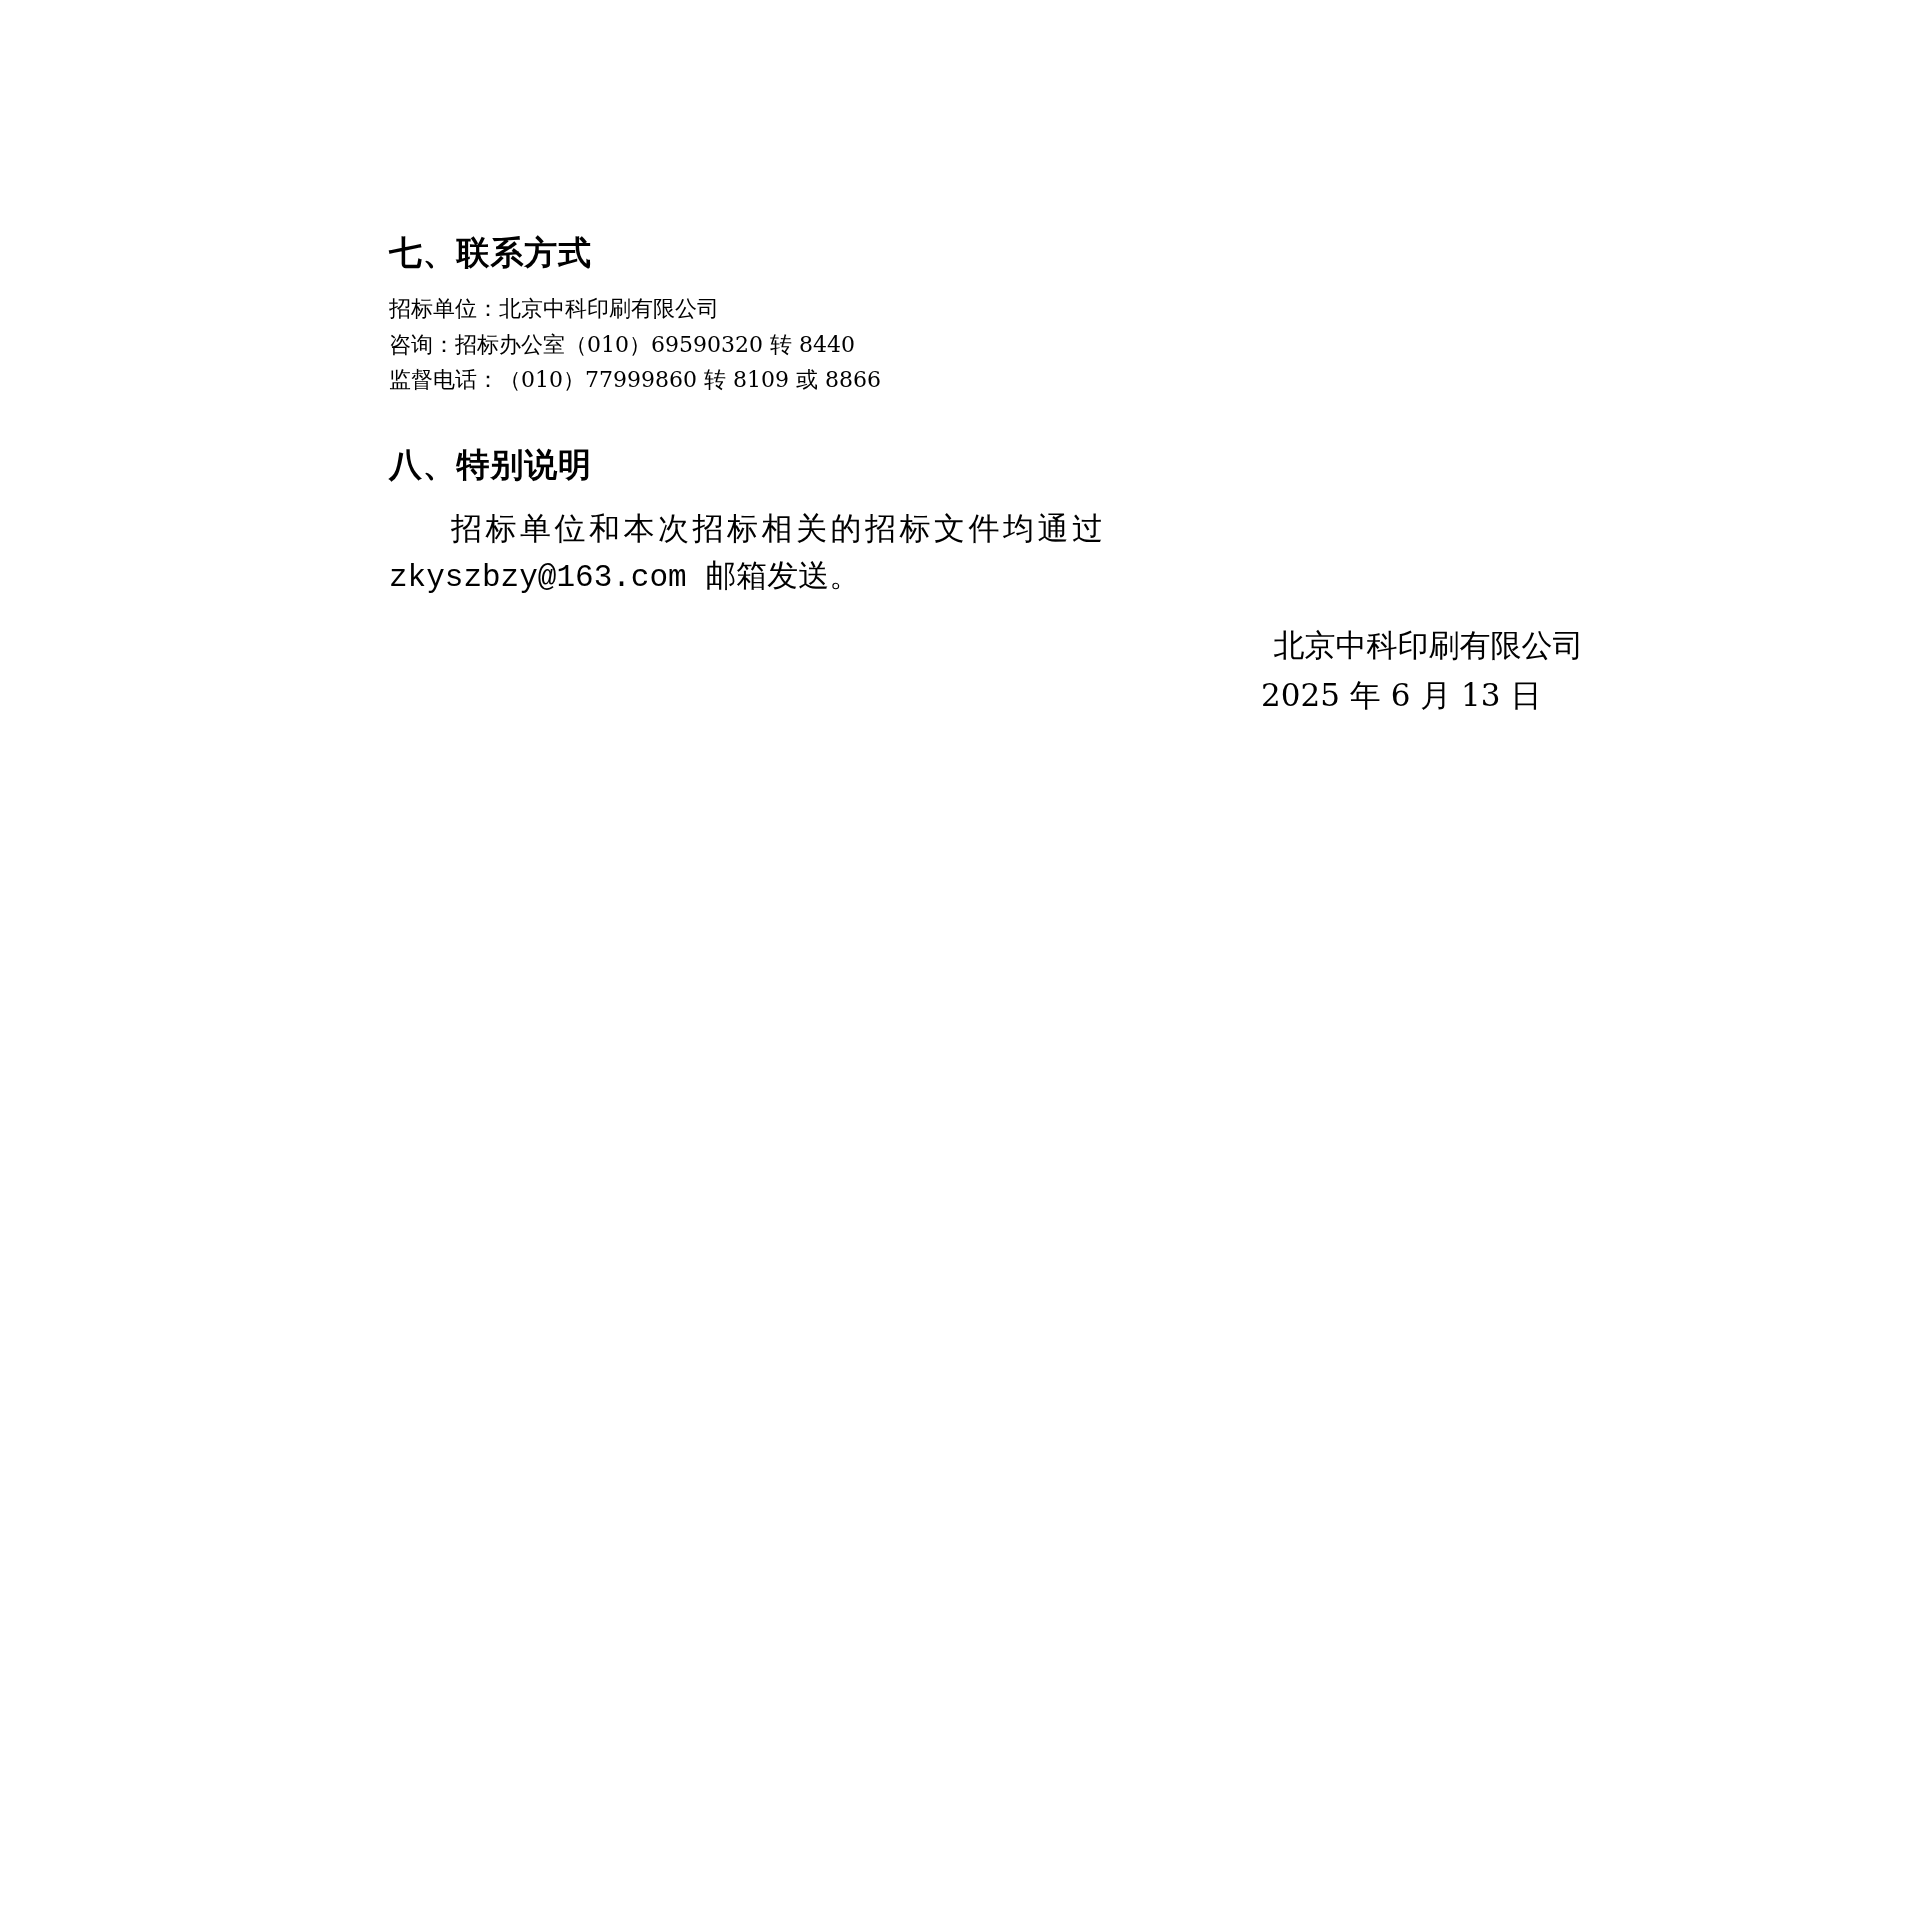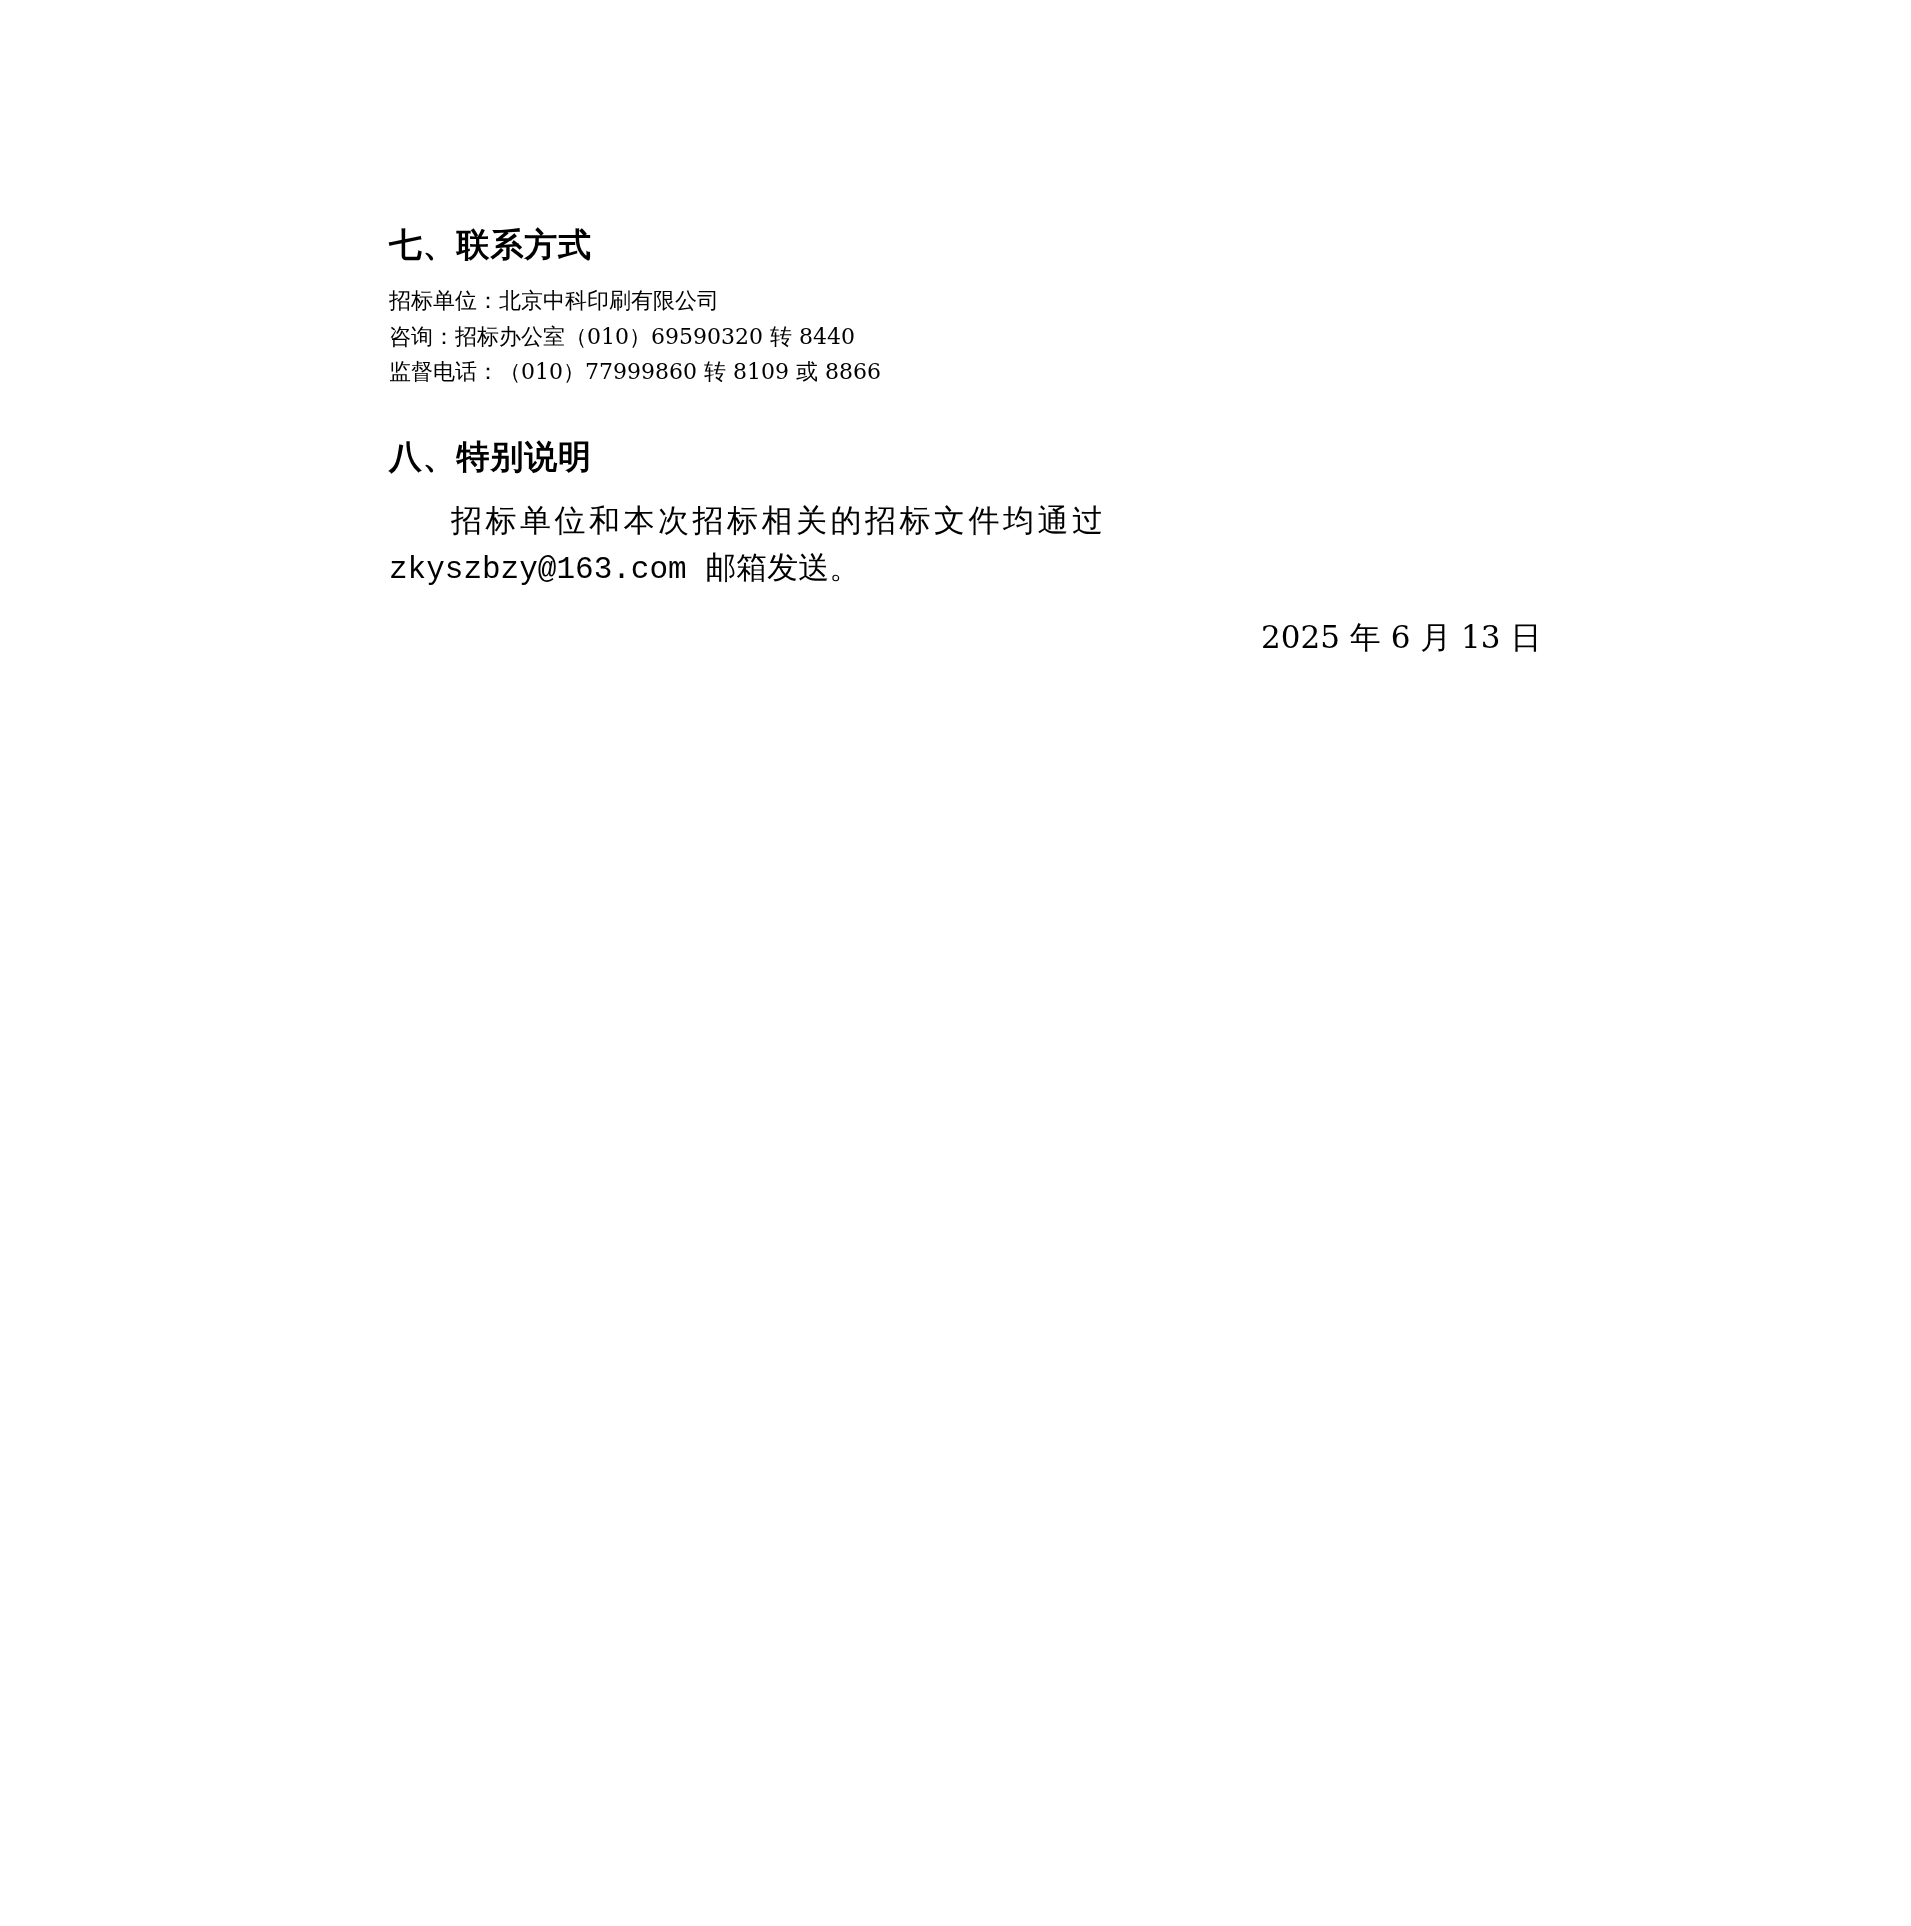--- a/index.html
+++ b/index.html
@@ -16,21 +16,21 @@
     height: 2703px;
     position: relative;
     background: #ffffff;
     box-sizing: border-box;
     padding: 0;
     overflow: hidden;
   }
   .content {
     position: absolute;
     left: 389px;
-    top: 224px;
+    top: 232px;
     width: 1206px;
   }
   .section-heading {
     font-family: "DejaVu Sans", "Liberation Sans", sans-serif;
     font-weight: bold;
     font-size: 33px;
     line-height: 1.25;
     letter-spacing: 0.8px;
     margin: 0 0 17.7px 0;
   }
@@ -97,19 +97,20 @@
 
     <p class="line indent-1">监督电话：（010）77999860 转 8109 或 8866</p>
 
     <h2 class="section-heading heading-gap">八、特别说明</h2>
 
     <p class="para para-indent justified-first">招标单位和本次招标相关的招标文件均通过</p>
 
     <p class="para mono-ish">zkyszbzy@163.com 邮箱发送。</p>
 
     <div class="signature-block">
+      <p class="sign-line">北京中科印刷有限公司</p>
       <p class="sign-date">2025 年 6 月 13 日</p>
     </div>
 
   </div>
 
 </div>
 
 
 </body></html>

